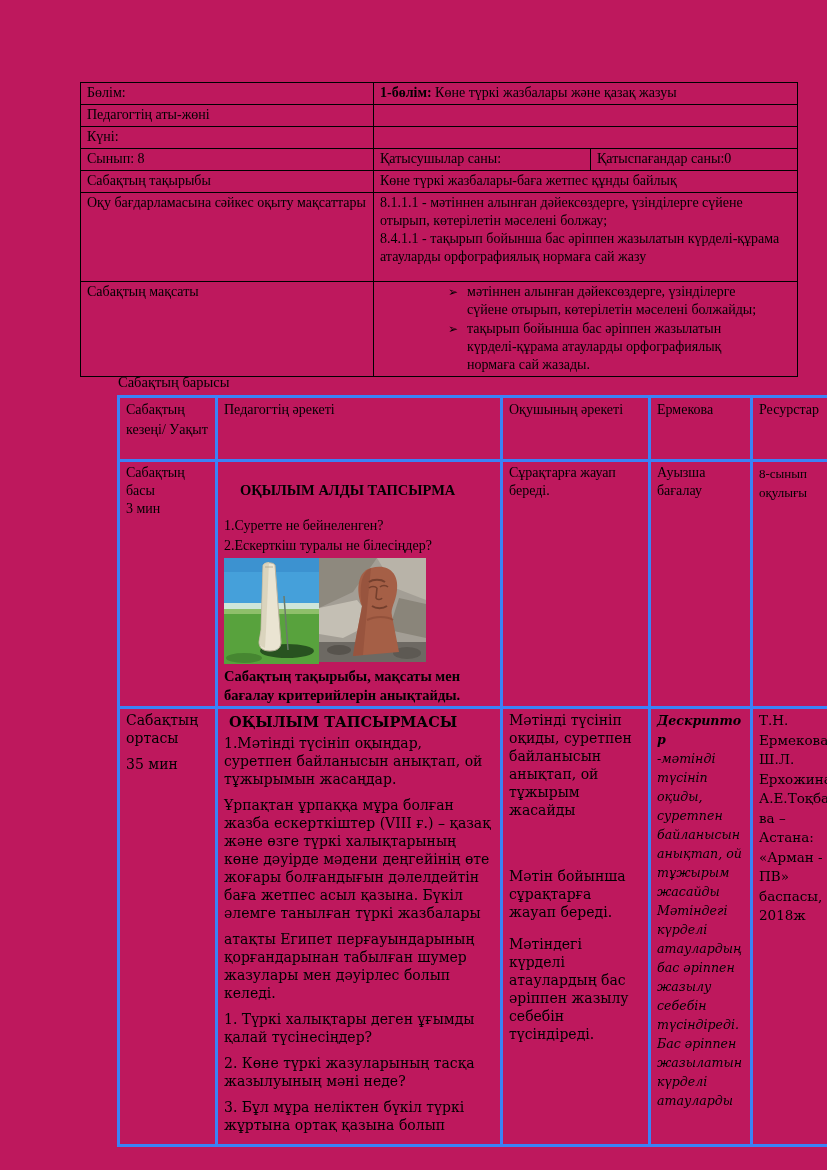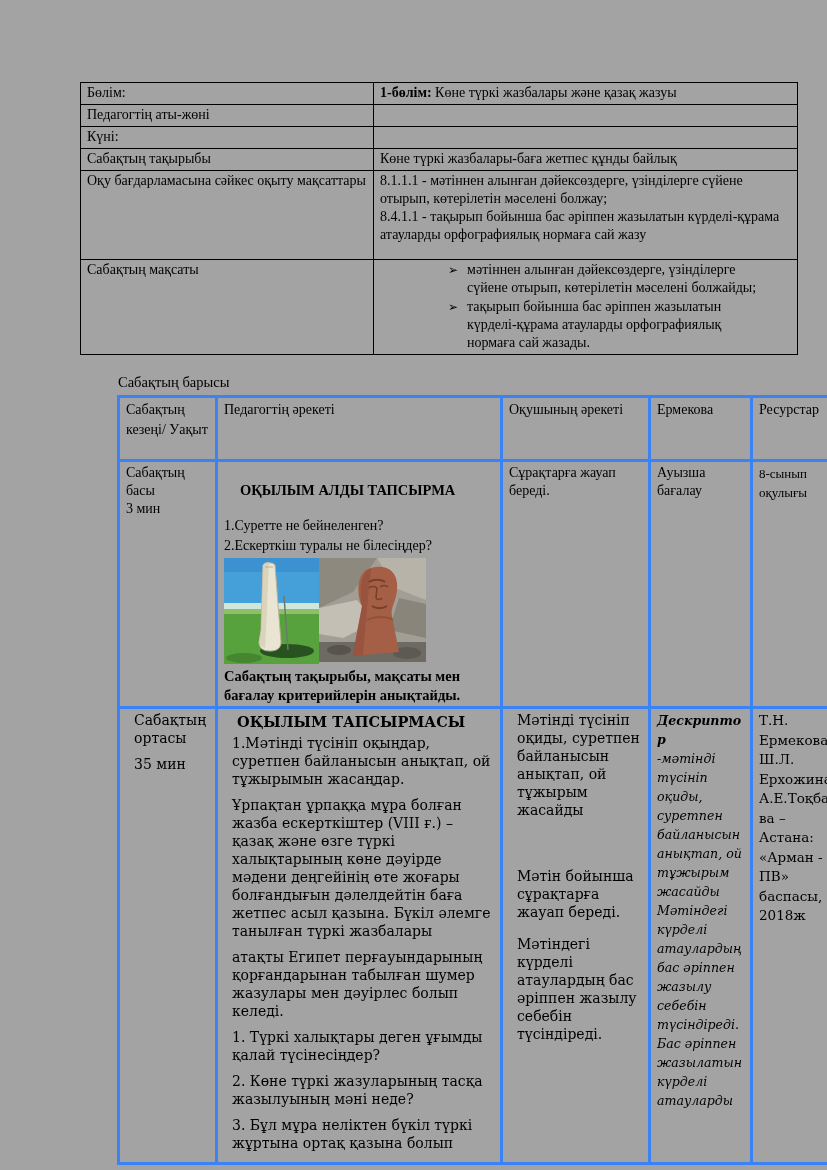--- a/index.html
+++ b/index.html
@@ -1,19 +1,19 @@
 <!DOCTYPE html>
 <html><head>
 <meta charset="utf-8">
 <style>
   html,body{margin:0;padding:0;background:#e8e8e8;}
   .page{
     position:relative;
     width:827px;height:1170px;
-    background:#a3a3a3;
+    background:#be185d;
     overflow:hidden;
     font-family:"Liberation Serif", serif;
     color:#000;
   }
   table{border-collapse:collapse;table-layout:fixed;}
   td{vertical-align:top;padding:1px 6px;font-size:14px;line-height:18px;word-wrap:break-word;}
 
   
   .t1{position:absolute;left:80px;top:82px;width:717px;}
   .t1 td{border:1.5px solid #000;}
@@ -37,21 +37,21 @@
   .task-title{font-weight:bold;font-size:14.5px;line-height:20px;margin:16px;}
   .qline{margin:0;line-height:20px;}
   .photo-row{display:flex;margin-top:2px;}
   .photo-row svg{display:block;}
   .caption{font-weight:bold;font-size:14.5px;line-height:18.5px;max-width:240px;margin-top:3px;}
   .stage p{margin:0;}
 
   
   .serif2{font-family:"DejaVu Serif", serif;font-size:13.2px;line-height:19px;}
   .serif2 .task-title{font-size:14.5px;padding-left:5px;line-height:21px;margin-bottom:2px;}
-  .serif2 p{margin:0 0 8px 8px;}
+  .serif2 p{margin:0 0 8px 0;}
   .cell-student2 p.gap-big{margin-bottom:48px;}
   .cell-student2 p.gap-med{margin-bottom:14px;}
   .cell-assess2{font-size:12.6px;line-height:19px;}
   .cell-assess2 p{margin:0;font-style:italic;}
   .assess-title{font-weight:bold;}
   .cell-res1{font-size:13px;line-height:19px;}
   .cell-res2{font-size:13.5px;line-height:19.5px;overflow-wrap:break-word;}
 </style>
 </head>
 <body>
@@ -69,20 +69,25 @@
       <td>Бөлім:</td>
       <td colspan="2"><b>1-бөлім:</b><span> Көне түркі жазбалары және қазақ жазуы</span></td>
     </tr>
     <tr class="r-sm">
       <td>Педагогтің аты-жөні</td>
       <td colspan="2"></td>
     </tr>
     <tr class="r-sm">
       <td>Күні:</td>
       <td colspan="2"></td>
+    </tr>
+    <tr class="r-sm">
+      <td>Сынып: 8</td>
+      <td>Қатысушылар саны:</td>
+      <td>Қатыспағандар саны:0</td>
     </tr>
     <tr class="r-sm">
       <td>Сабақтың тақырыбы</td>
       <td colspan="2">Көне түркі жазбалары-баға жетпес құнды байлық</td>
     </tr>
     <tr class="r-goals">
       <td>Оқу бағдарламасына сәйкес оқыту мақсаттары</td>
       <td colspan="2">
         <p class="goal-p">8.1.1.1 - мәтіннен алынған дәйексөздерге, үзінділерге сүйене отырып, көтерілетін мәселені болжау;</p>
         <p class="goal-p">8.4.1.1 - тақырып бойынша бас әріппен жазылатын күрделі-құрама атауларды орфографиялық нормаға сай жазу</p>

